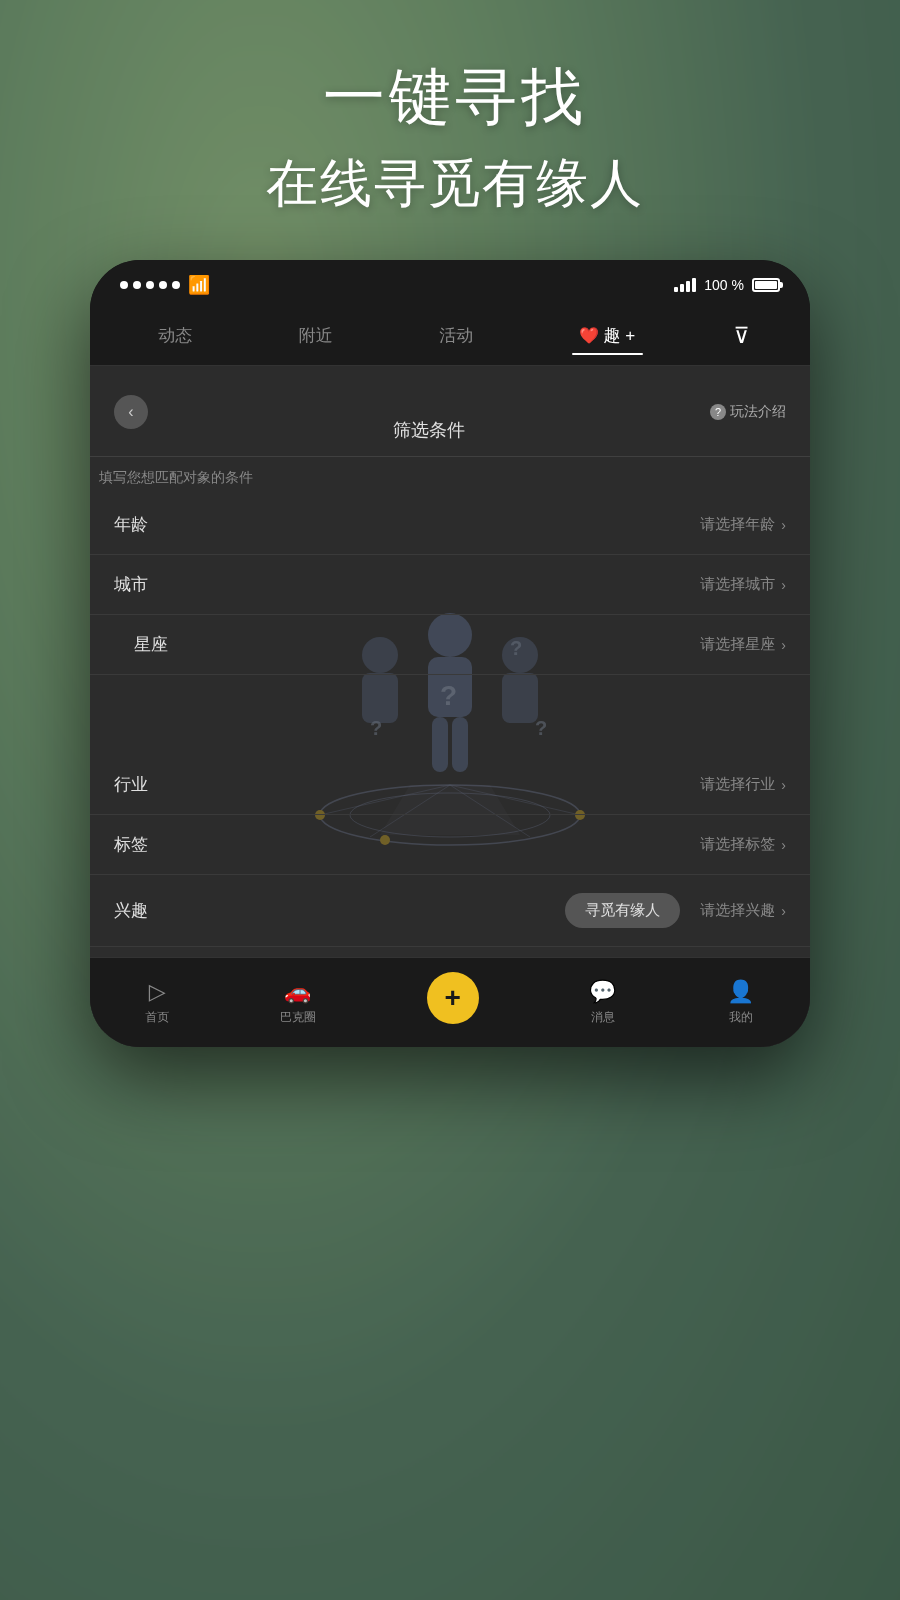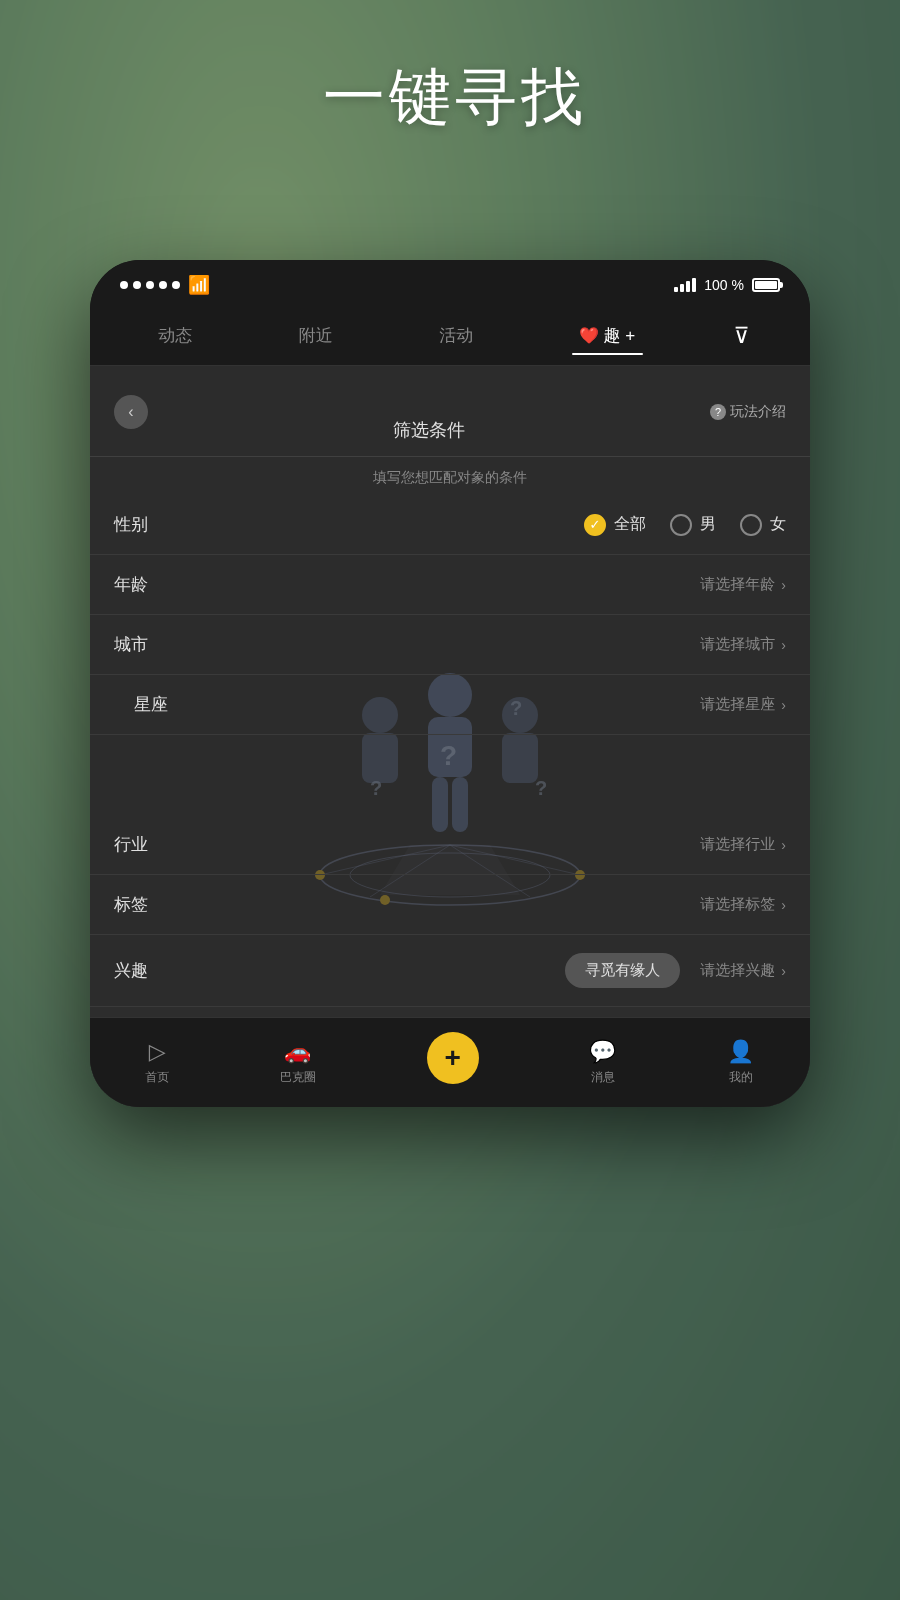--- a/index.html
+++ b/index.html
@@ -226,24 +226,23 @@
       background: #888;
       color: #fff;
       font-size: 11px;
       display: flex;
       align-items: center;
       justify-content: center;
     }
 
     
     .panel-subtitle {
-      padding: 12px 33px 8px;
+      padding: 12px 9px 8px;
       color: #888;
       font-size: 14px;
-      text-align: center;
     }
 
     
     .filter-row {
       display: flex;
       align-items: center;
       justify-content: space-between;
       padding: 18px 24px;
       border-bottom: 1px solid #3a3a3a;
       position: relative;
@@ -379,20 +378,21 @@
     }
   </style>
 </head>
 <body>
 
 <div class="bg-layer"></div>
 <div class="bg-overlay"></div>
 
 <div class="hero-text">
   <div class="hero-title">一键寻找</div>
+  <div class="hero-subtitle">在线寻觅有缘人</div>
 </div>
 
 <div class="phone-frame">
 
   <div class="status-bar">
     <div class="status-left">
       <div class="status-dots">
         <div class="status-dot"></div>
         <div class="status-dot"></div>
         <div class="status-dot"></div>
@@ -436,39 +436,20 @@
       </div>
       <span class="panel-title">筛选条件</span>
       <div class="help-link">
         <div class="help-circle">?</div>
         <span>玩法介绍</span>
       </div>
     </div>
 
     <div class="panel-subtitle">填写您想匹配对象的条件</div>
 
-    <div class="filter-row">
-      <span class="filter-label">性别</span>
-      <div class="gender-options">
-        <div class="gender-option">
-          <div class="radio-circle checked">
-            <span class="radio-check">✓</span>
-          </div>
-          <span>全部</span>
-        </div>
-        <div class="gender-option">
-          <div class="radio-circle"></div>
-          <span>男</span>
-        </div>
-        <div class="gender-option">
-          <div class="radio-circle"></div>
-          <span>女</span>
-        </div>
-      </div>
-    </div>
 
     <div class="filter-row" style="position:relative;gap:28px;">
       <span class="filter-label">年龄</span>
       <div class="filter-value">
         <span>请选择年龄</span>
         <span class="chevron">›</span>
       </div>
     </div>
 
     <div style="position:relative;">

